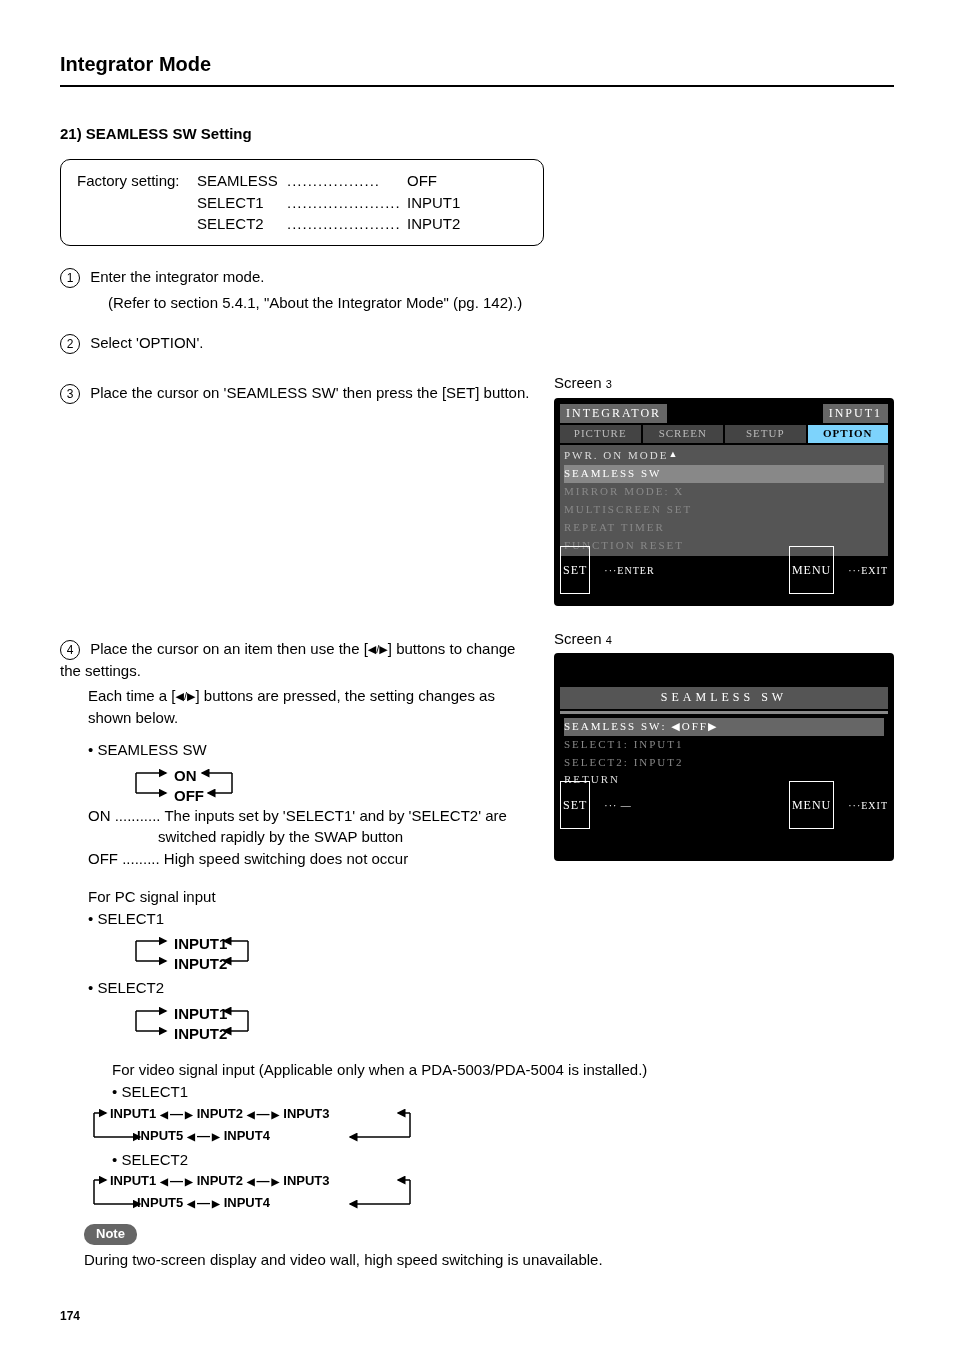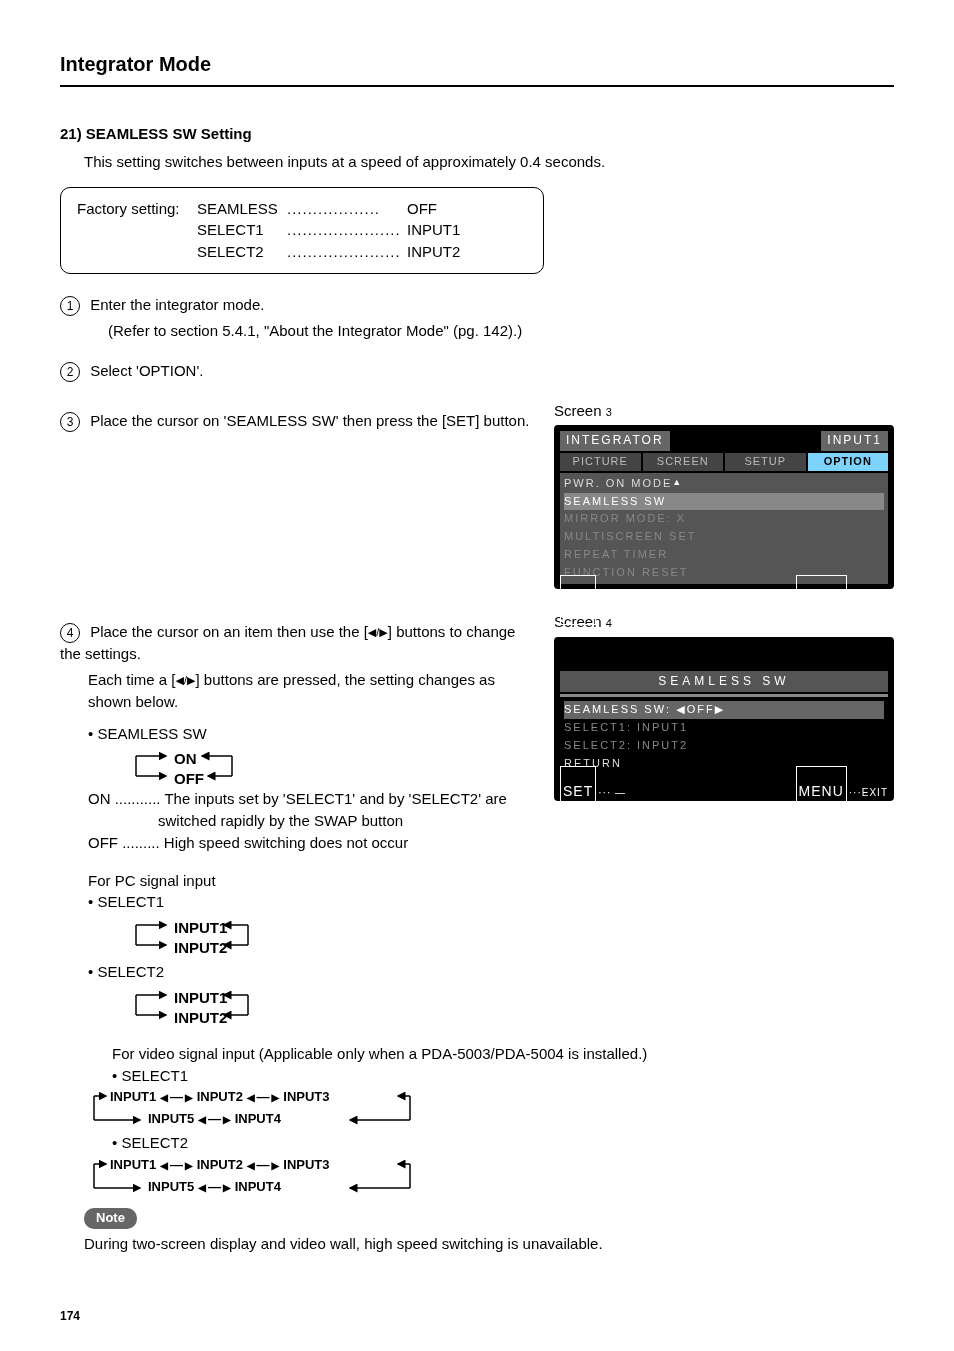--- a/index.html
+++ b/index.html
@@ -13,63 +13,62 @@
   .fb-label{width:120px}
   .fb-name{width:90px}
   .fb-dots{flex:0 0 120px;letter-spacing:1px;overflow:hidden}
   .fb-val{}
   .step{margin:10px 0 4px 0}
   .step .circ{display:inline-block;width:18px;height:18px;border:1px solid #000;border-radius:50%;text-align:center;line-height:18px;font-size:12px;margin-right:6px;vertical-align:baseline}
   .two-col{display:flex;align-items:flex-start;gap:24px;margin-top:18px}
   .col-l{flex:1}
   .col-r{width:340px}
   
-  .osd{background:#000;border:2px solid #000;border-radius:4px;padding:4px;font-family:Liberation Sans, sans-serif;font-size:12px;color:#fff;letter-spacing:2px;height:164px;box-sizing:border-box;position:relative}
+  .osd{background:#000;border:2px solid #000;border-radius:4px;padding:4px;font-family:Liberation Serif, serif;font-size:12px;color:#fff;letter-spacing:2px;height:208px;box-sizing:border-box;position:relative}
   .osd .hdr{display:flex;justify-content:space-between}
   .osd .hdr span{background:#666;color:#fff;padding:1px 6px}
   .osd .tabs{display:flex;gap:2px;margin-top:2px}
   .osd .tabs span{flex:1;text-align:center;background:#444;color:#bbb;font-size:11px;letter-spacing:1px;padding:1px 0}
   .osd .tabs span.active{background:#7dd3fc;color:#000;font-weight:bold}
   .osd .menu{background:#555;margin-top:2px;padding:2px 4px}
   .osd .menu .row{display:flex;justify-content:flex-start;font-size:11px;letter-spacing:2px;color:#ddd;padding:1px 0}
   .osd .menu .row.sel{background:#888;color:#fff}
   .osd .menu .row.dim{color:#888}
   .osd .footer{display:flex;justify-content:space-between;font-size:10px;letter-spacing:1px;margin-top:6px;color:#fff}
-  .osd .footer .tag{border:1px solid #fff;padding:16px 2px;font-size:14px;margin-right:2px}
+  .osd .footer .tag{border:1px solid #fff;padding:16px 2px;font-size:12px;margin-right:14px}
   .osd .tri{color:#fff;font-size:9px}
   .osd2 .title-bar{background:#555;text-align:center;padding:2px 0;margin-top:28px;font-size:12px;letter-spacing:4px}
   .osd2 .underline{border-top:2px solid #888;border-bottom:1px solid #888;height:0;margin:2px 0}
   .screen-label{margin-bottom:4px}
   
   .loop2{position:relative;width:160px;height:44px}
   .loop2 .a,.loop2 .b{position:absolute;font-weight:bold;font-size:15px}
   .loop2 .a{top:4px;left:66px}
   .loop2 .b{top:24px;left:66px}
   .loop2 svg{position:absolute;top:0;left:0}
   
   .loop5{position:relative;width:360px;height:46px;margin-left:20px}
   .loop5 .row1{position:absolute;top:2px;left:30px;font-weight:bold;font-size:13px}
-  .loop5 .row2{position:absolute;top:24px;left:68px;font-weight:bold;font-size:13px}
+  .loop5 .row2{position:absolute;top:24px;left:57px;font-weight:bold;font-size:13px}
   .loop5 .bi{display:inline-block;margin:0 4px}
   .loop5 .bi::before{content:"\25C0";font-size:10px;margin-right:2px}
   .loop5 .bi::after{content:"\25B6";font-size:10px;margin-left:2px}
   .loop5 svg{position:absolute;top:0;left:0}
   .desc-line{margin-left:28px;text-indent:-70px;padding-left:70px}
   .note-badge{display:inline-block;background:#666;color:#fff;border-radius:10px;padding:1px 12px;font-size:13px;font-weight:bold;margin-top:8px}
   .page-num{position:absolute;bottom:26px;left:60px;font-weight:bold;font-size:12px}
   .arrow-glyph{font-size:11px;vertical-align:middle}
 </style>
 </head>
 <body>
 
 <div class="page">
   <div class="page-title">Integrator Mode</div>
 
   <div class="sect-title">21) SEAMLESS SW Setting</div>
-  <div class="ind1">This setting switches between inputs at a speed of approximately 0.4 seconds.</div>
 
   <div class="factory-box ind1">
     <div class="factory-row">
       <span class="fb-label">Factory setting:</span>
       <span class="fb-name">SEAMLESS</span>
       <span class="fb-dots">..................</span>
       <span class="fb-val">OFF</span>
     </div>
     <div class="factory-row">
       <span class="fb-label"></span>

